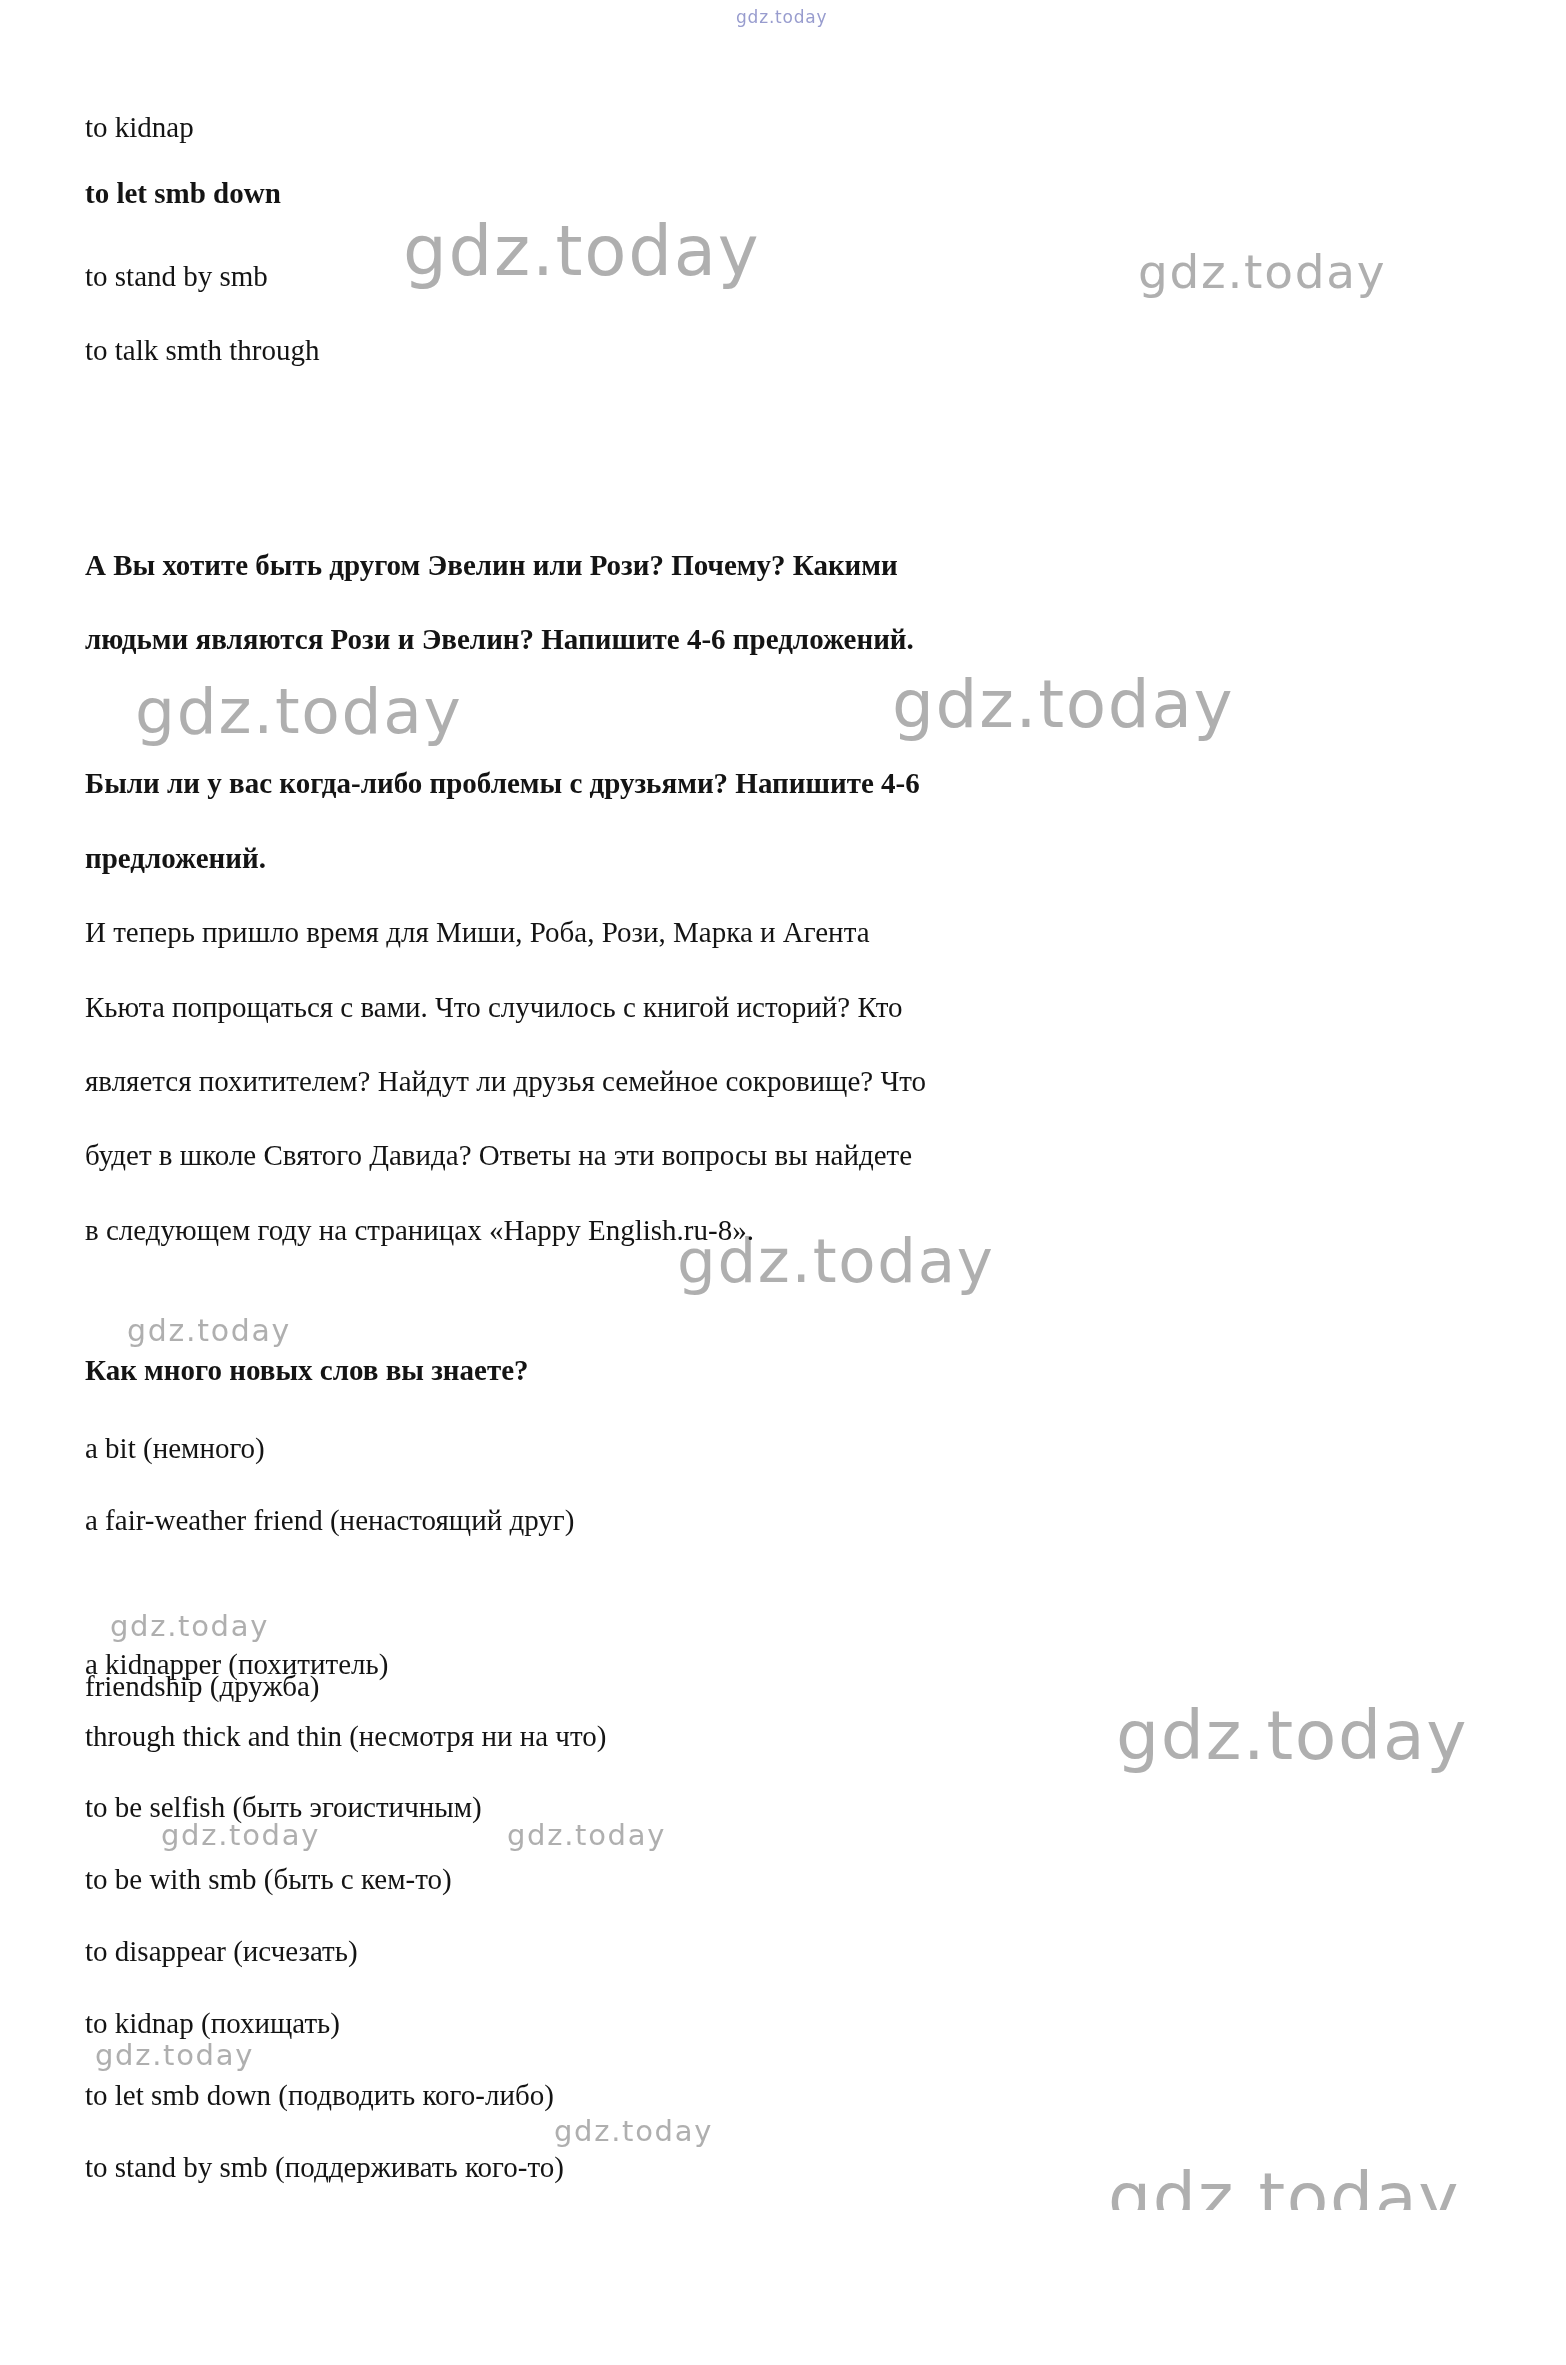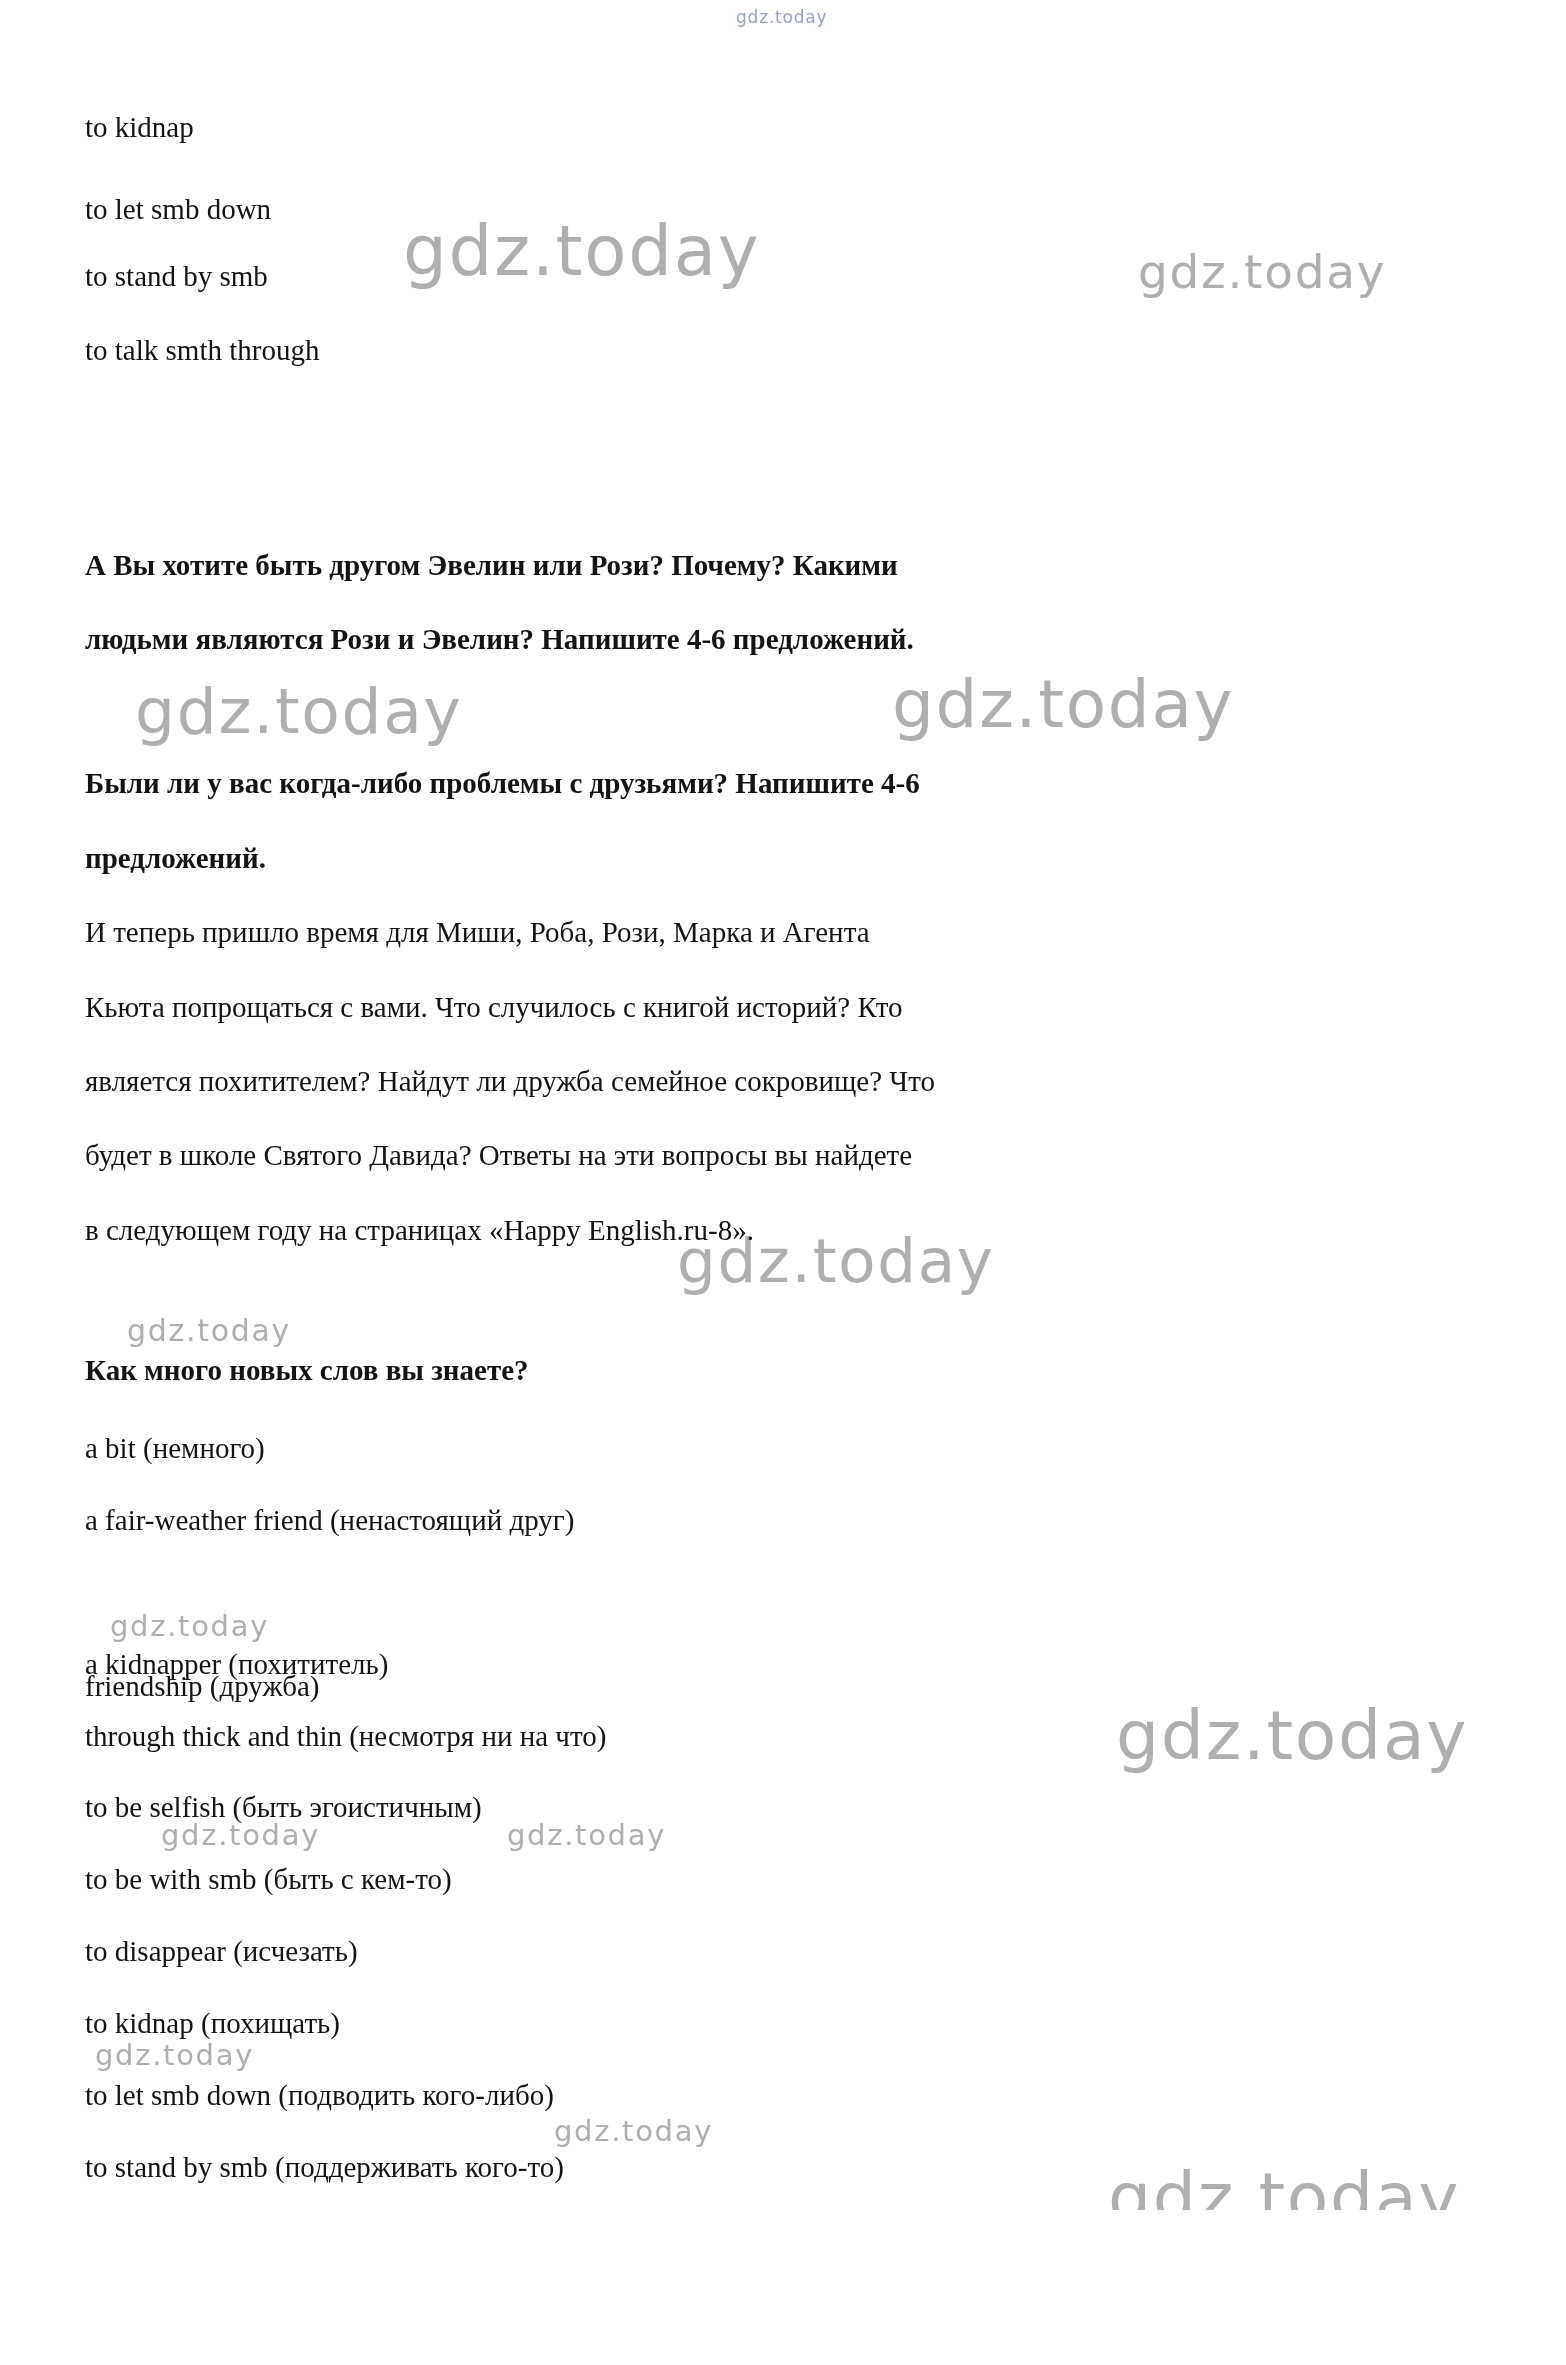--- a/index.html
+++ b/index.html
@@ -45,33 +45,33 @@
   <div class="wm" style="left:127px; top:1313px; font-size:30px;">gdz.today</div>
   <div class="wm" style="left:110px; top:1609px; font-size:29px;">gdz.today</div>
   <div class="wm" style="left:1116px; top:1696px; font-size:68px;">gdz.today</div>
   <div class="wm" style="left:161px; top:1818px; font-size:29px;">gdz.today</div>
   <div class="wm" style="left:507px; top:1818px; font-size:29px;">gdz.today</div>
   <div class="wm" style="left:95px; top:2038px; font-size:29px;">gdz.today</div>
   <div class="wm" style="left:554px; top:2114px; font-size:29px;">gdz.today</div>
   <div class="wm" style="left:1108px; top:2158px; font-size:68px;">gdz.today</div>
 
   <div class="line" style="top:110px;">to kidnap</div>
-  <div class="line" style="top:192px;">to let smb down</div>
+  <div class="line" style="top:176px;font-weight:bold;">to let smb down</div>
   <div class="line" style="top:259px;">to stand by smb</div>
   <div class="line" style="top:333px;">to talk smth through</div>
 
   <div class="line bold" style="top:548px;">А Вы хотите быть другом Эвелин или Рози? Почему? Какими</div>
   <div class="line bold" style="top:622px;">людьми являются Рози и Эвелин? Напишите 4-6 предложений.</div>
 
   <div class="line bold" style="top:766px;">Были ли у вас когда-либо проблемы с друзьями? Напишите 4-6</div>
   <div class="line bold" style="top:841px;">предложений.</div>
 
   <div class="line" style="top:915px;">И теперь пришло время для Миши, Роба, Рози, Марка и Агента</div>
   <div class="line" style="top:990px;">Кьюта попрощаться с вами. Что случилось с книгой историй? Кто</div>
-  <div class="line" style="top:1064px;">является похитителем? Найдут ли дружба семейное сокровище? Что</div>
+  <div class="line" style="top:1064px;">является похитителем? Найдут ли друзья семейное сокровище? Что</div>
   <div class="line" style="top:1138px;">будет в школе Святого Давида? Ответы на эти вопросы вы найдете</div>
   <div class="line" style="top:1213px;">в следующем году на страницах «Happy English.ru-8».</div>
 
   <div class="line bold" style="top:1353px;">Как много новых слов вы знаете?</div>
 
   <div class="line" style="top:1431px;">a bit (немного)</div>
   <div class="line" style="top:1503px;">a fair-weather friend (ненастоящий друг)</div>
   <div class="line" style="top:1669px;">friendship (дружба)</div>
   <div class="line" style="top:1647px;">a kidnapper (похититель)</div>
   <div class="line" style="top:1719px;">through thick and thin (несмотря ни на что)</div>

